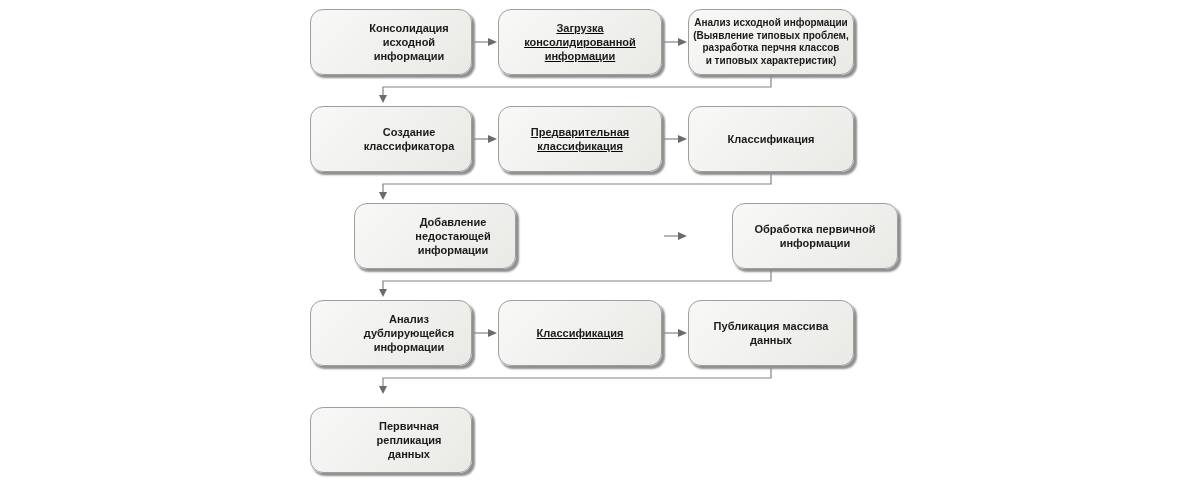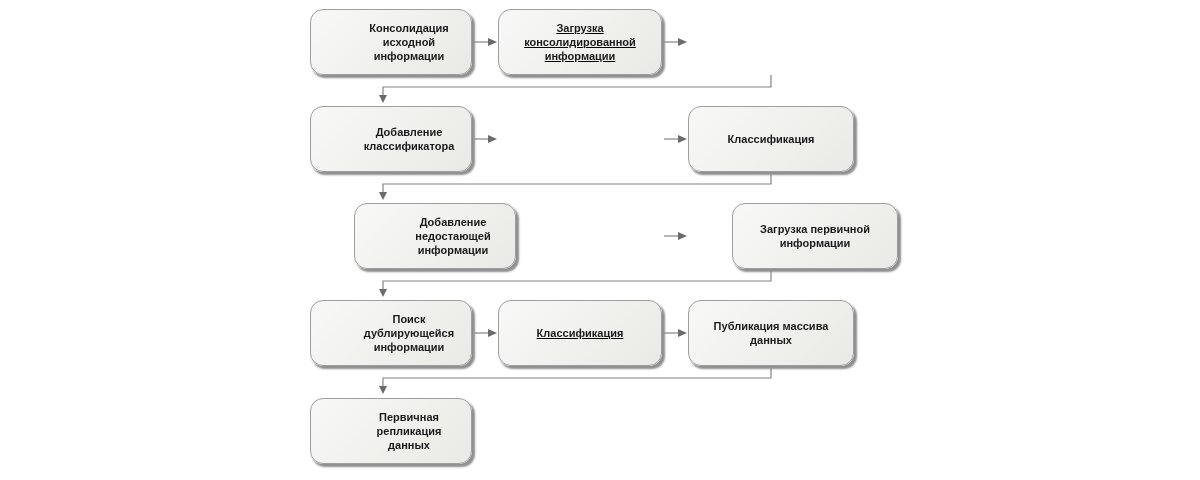--- a/index.html
+++ b/index.html
@@ -64,21 +64,21 @@
   }
   
   .c1{left:310px;width:162px;padding-left:36px;}
   .c2{left:498px;width:164px;text-decoration:underline;}
   .c3{left:688px;width:166px;}
   
   .r1{top:9px;}
   .r2{top:106px;}
   .r3{top:203px;margin-left:44px;}
   .r4{top:300px;}
-  .r5{top:398px;}
+  .r5{top:407px;}
 </style>
 </head>
 <body>
 
 <div class="canvas">
 
   <svg class="connectors" viewBox="0 0 1200 480" xmlns="http://www.w3.org/2000/svg" aria-hidden="true">
 
     <polyline points="474,42 489,42"></polyline>
     <polygon points="497,42 488,38 488,46"></polygon>
@@ -111,40 +111,50 @@
   </svg>
 
   <div class="node r1 c1">
     <span class="node-label">Консолидация исходной
 информации</span>
   </div>
   <div class="node r1 c2">
     <span class="node-label">Загрузка консолидированной
 информации</span>
   </div>
+  <div class="node r1 c3 compact">
+    <span class="node-label">Анализ исходной информации
+(Выявление типовых проблем,
+разработка перчня классов
+и типовых характеристик)</span>
+  </div>
 
   <div class="node r2 c1">
-    <span class="node-label">Добавление
+    <span class="node-label">Создание
 классификатора</span>
+  </div>
+  <div class="node r2 c2">
+    <span class="node-label">Предварительная
+классификация</span>
   </div>
   <div class="node r2 c3">
     <span class="node-label">Классификация</span>
   </div>
 
   <div class="node r3 c1">
     <span class="node-label">Добавление недостающей
 информации</span>
   </div>
   <div class="node r3 c3">
-    <span class="node-label">Загрузка первичной
+    <span class="node-label">Обработка первичной
 информации</span>
   </div>
 
   <div class="node r4 c1">
-    <span class="node-label">Поиск дублирующейся
+    <span class="node-label">Анализ дублирующейся
 информации</span>
   </div>
   <div class="node r4 c2">
     <span class="node-label">Классификация</span>
   </div>
   <div class="node r4 c3">
     <span class="node-label">Публикация массива
 данных</span>
   </div>
 

